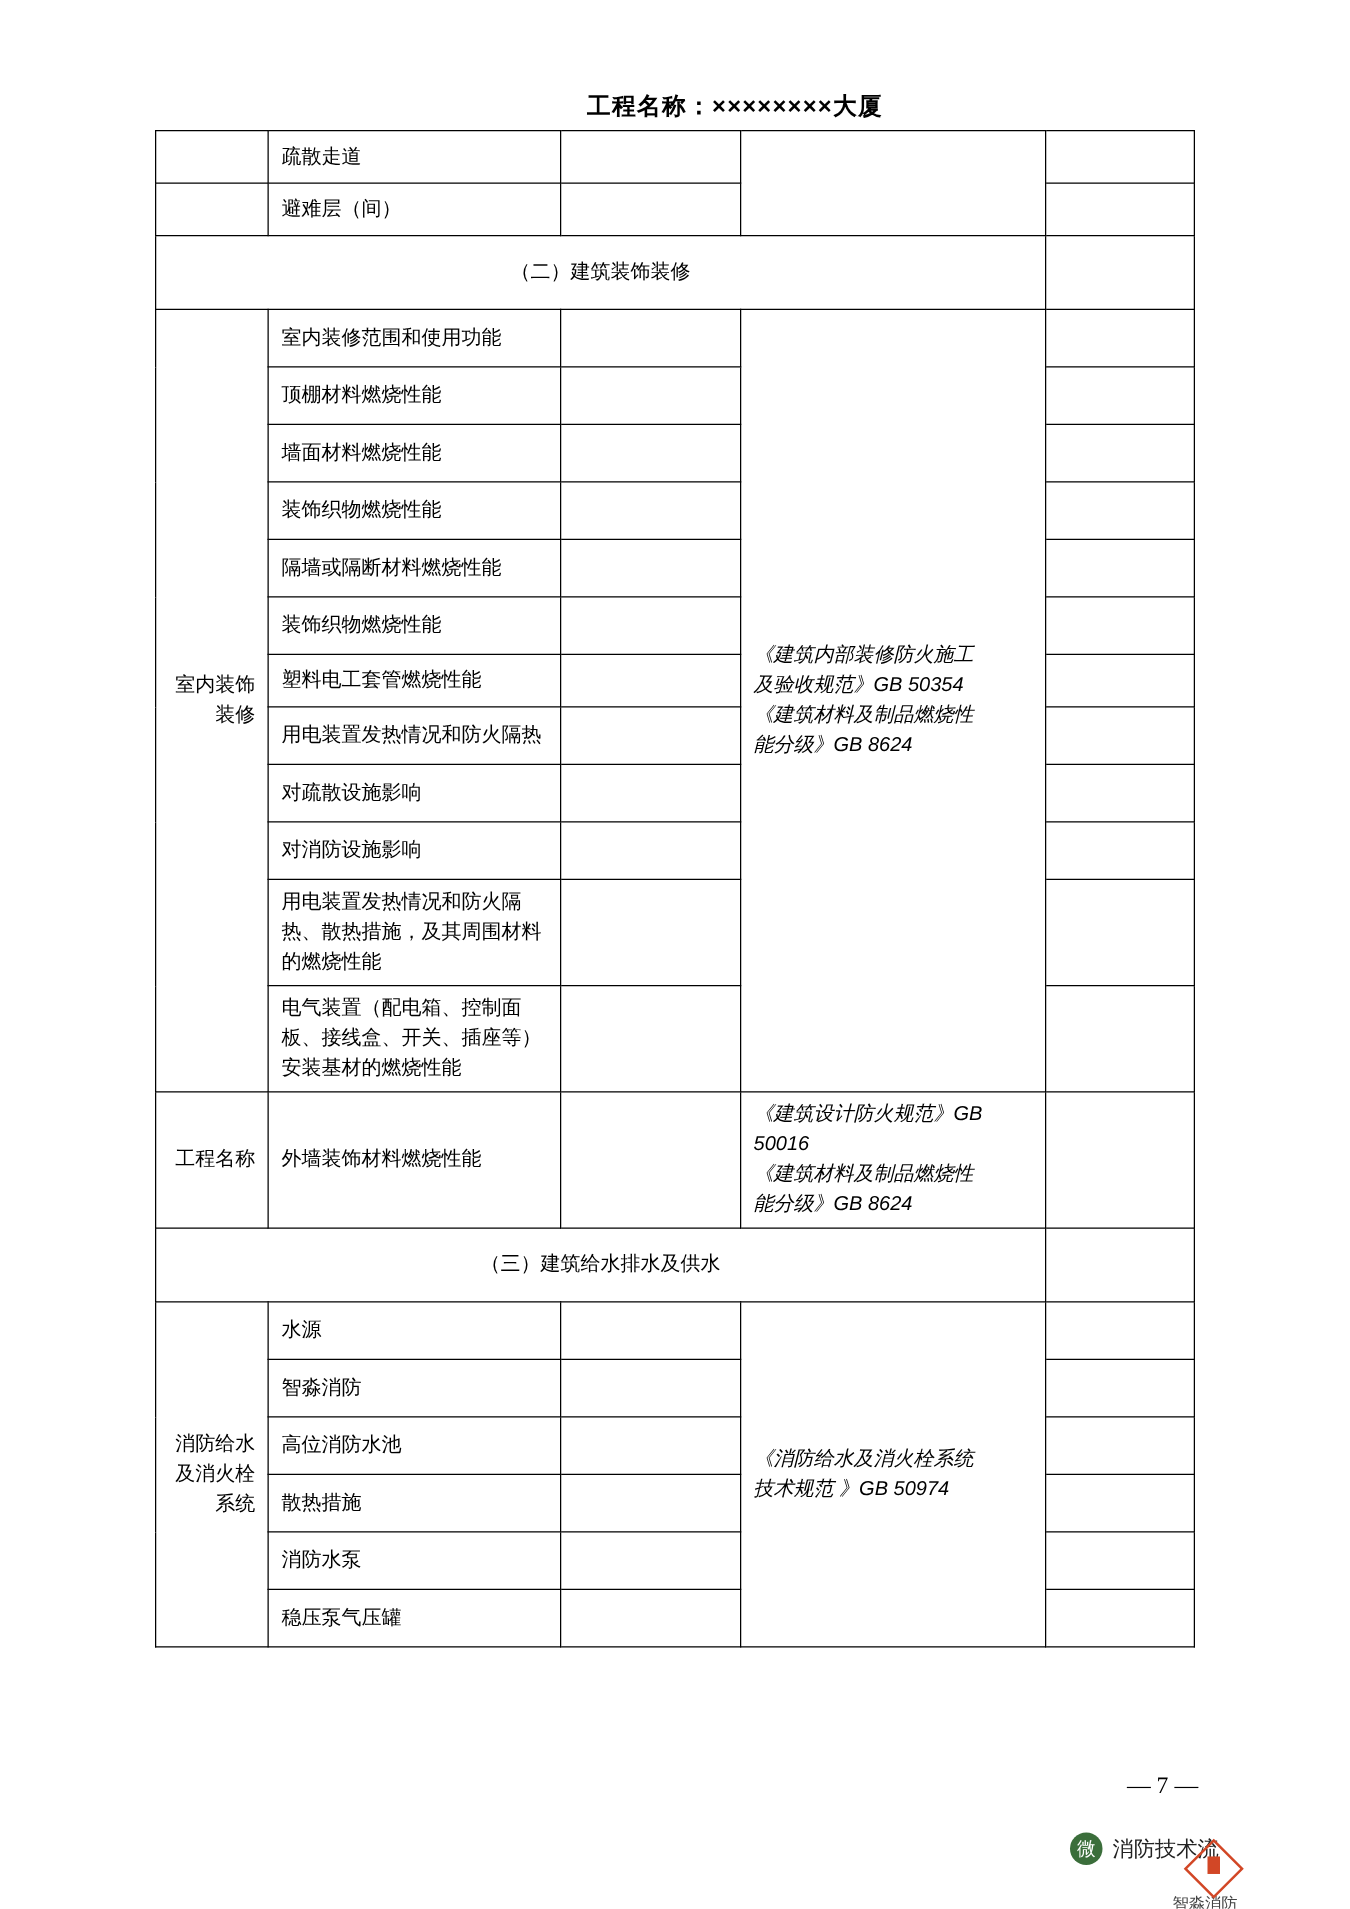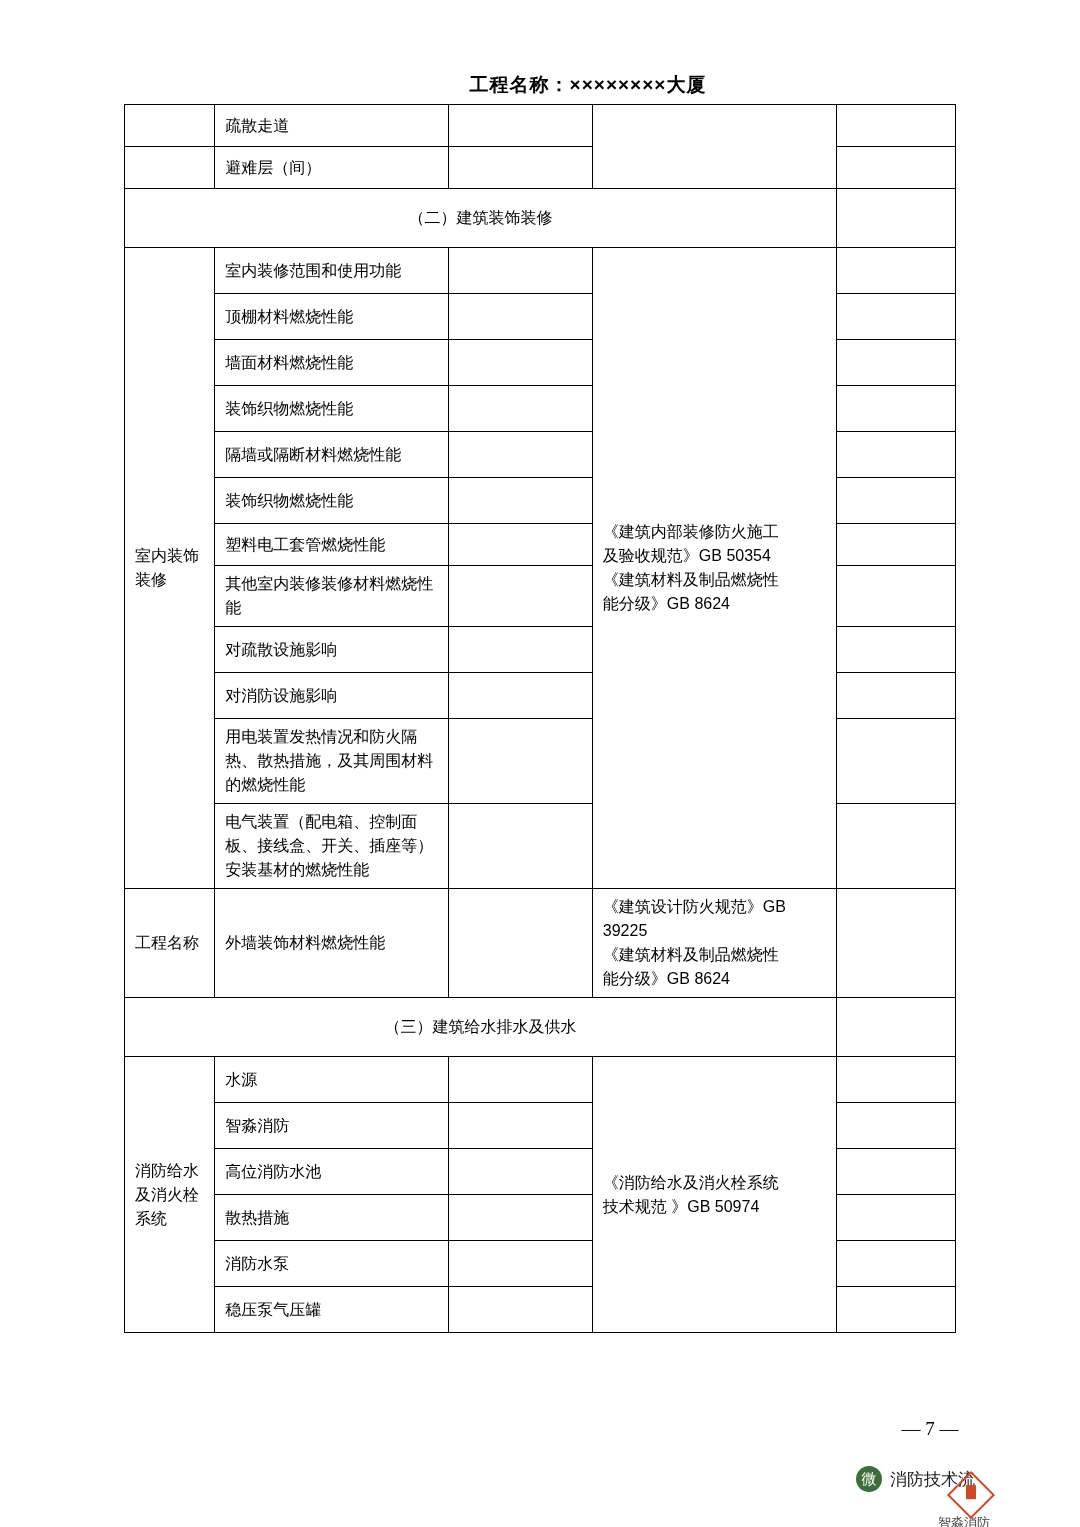--- a/index.html
+++ b/index.html
@@ -45,34 +45,35 @@
     border: 1px solid #000000;
     padding: 6px 10px;
     font-size: 16px;
     line-height: 1.5;
     vertical-align: middle;
     font-family: "Liberation Sans", sans-serif;
     word-break: break-all;
   }
   td.cat {
     width: 88px;
-    text-align: left;
+    text-align: right;
   }
   td.item {
     width: 228px;
   }
   td.blank1 {
     width: 140px;
   }
   td.std {
     width: 238px;
     font-family: "Liberation Serif", "DejaVu Serif", serif;
     font-size: 16px;
     line-height: 1.6;
     vertical-align: middle;
+    font-style: italic;
   }
   td.blank2 {
     width: 116px;
   }
   td.section {
     text-align: center;
     padding-left: 12px;
     height: 46px;
   }
   .row-h1 { height: 42px; margin-top: 24px; }
@@ -218,21 +219,21 @@
         <td class="item">装饰织物燃烧性能</td>
         <td class="blank1"></td>
         <td class="blank2"></td>
       </tr>
       <tr class="row-h1">
         <td class="item">塑料电工套管燃烧性能</td>
         <td class="blank1"></td>
         <td class="blank2"></td>
       </tr>
       <tr class="row-h2">
-        <td class="item">其他室内装修装修材料燃烧性能</td>
+        <td class="item">用电装置发热情况和防火隔热</td>
         <td class="blank1"></td>
         <td class="blank2"></td>
       </tr>
       <tr class="row-h2">
         <td class="item">对疏散设施影响</td>
         <td class="blank1"></td>
         <td class="blank2"></td>
       </tr>
       <tr class="row-h2">
         <td class="item">对消防设施影响</td>
@@ -249,21 +250,21 @@
         <td class="blank1"></td>
         <td class="blank2"></td>
       </tr>
 
       <tr>
         <td class="cat">工程名称</td>
         <td class="item">外墙装饰材料燃烧性能</td>
         <td class="blank1"></td>
         <td class="std">
           <span class="std-line">《建筑设计防火规范》GB</span>
-          <span class="std-line">39225</span>
+          <span class="std-line">50016</span>
           <span class="std-line">《建筑材料及制品燃烧性</span>
           <span class="std-line">能分级》GB 8624</span>
         </td>
         <td class="blank2"></td>
       </tr>
 
       <tr>
         <td class="section" colspan="4">（三）建筑给水排水及供水</td>
         <td class="blank2"></td>
       </tr>

